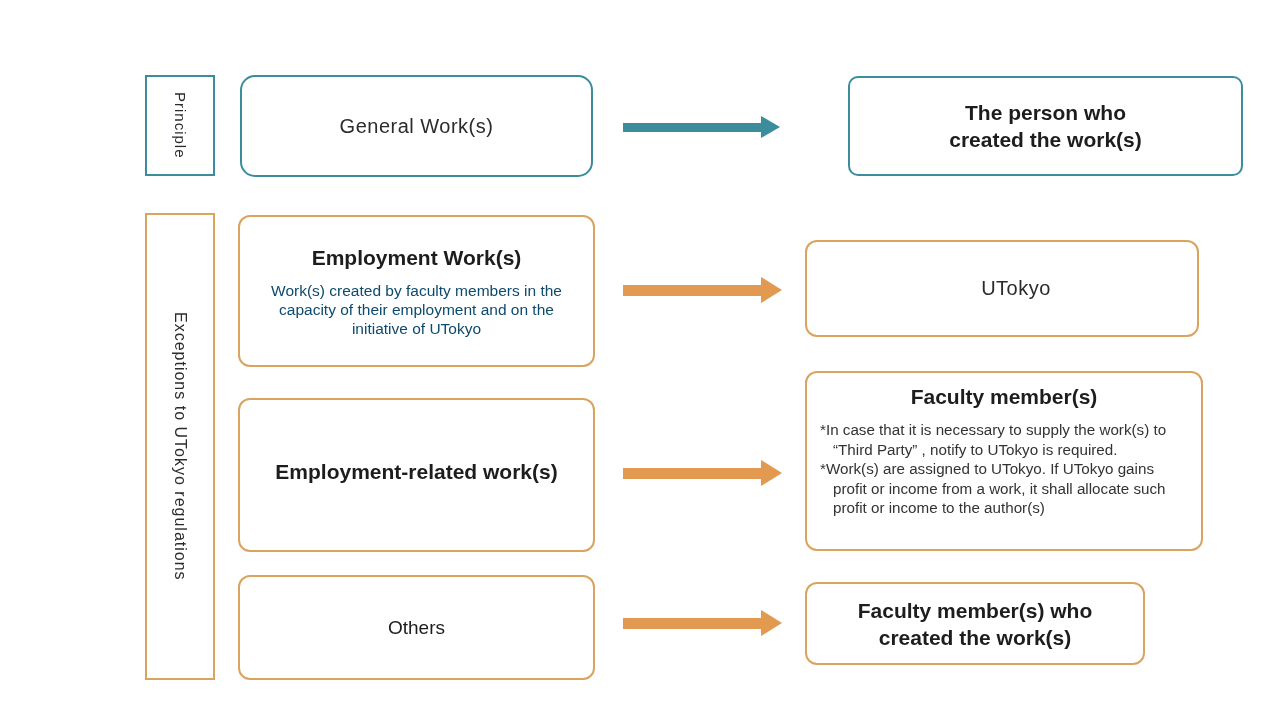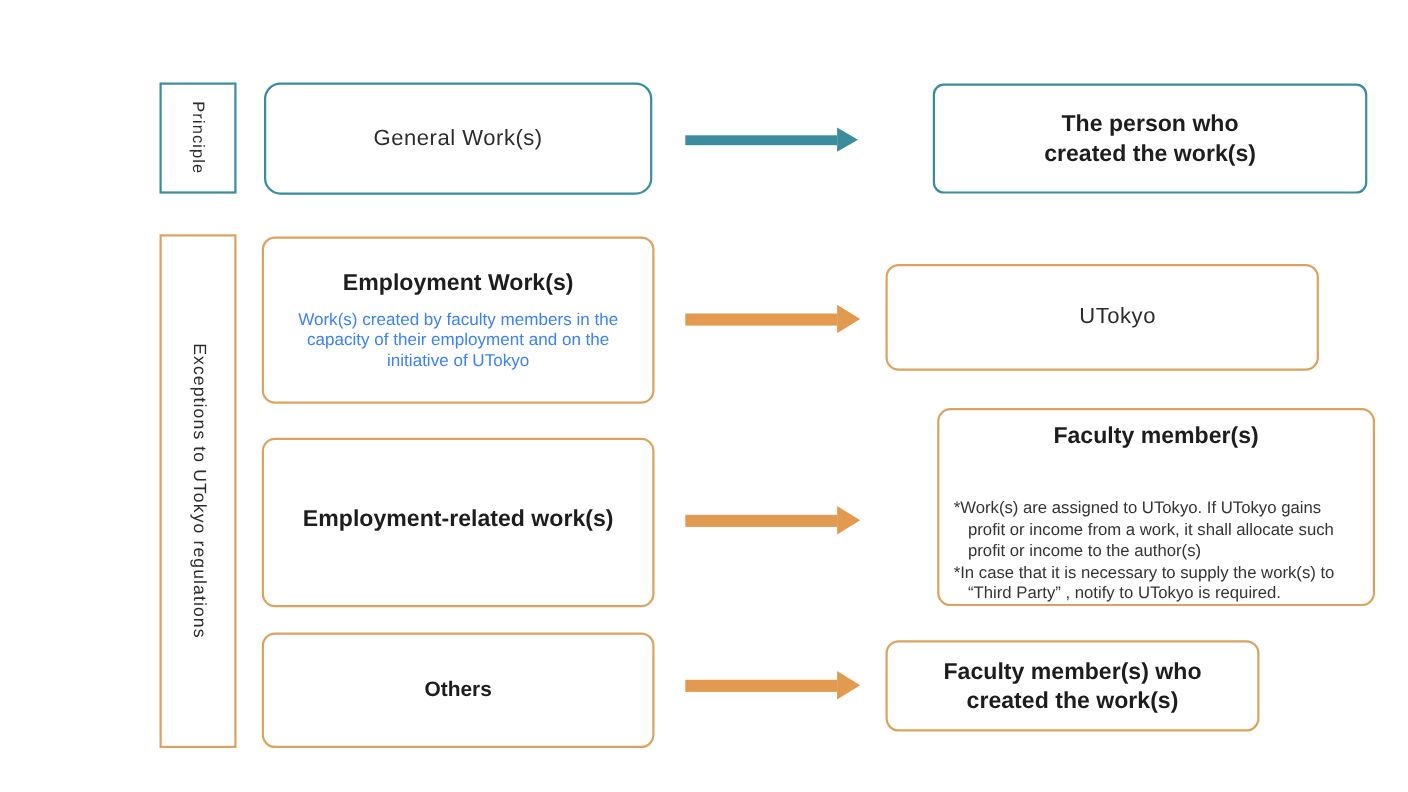--- a/index.html
+++ b/index.html
@@ -40,21 +40,21 @@
     text-orientation: mixed;
     letter-spacing: 1px;
     white-space: nowrap;
     color: #2b2b2b;
   }
   .vlabel.teal-b   { border-color: #3B8C9D; }
   .vlabel.orange-b { border-color: #DBA360; }
 
   .title-lg   { font-size: 21px; font-weight: 700; line-height: 27px; color: #1d1d1d; }
   .title-reg  { font-size: 20px; font-weight: 400; letter-spacing: 0.5px; color: #2b2b2b; }
-  .body-text  { font-size: 15.5px; font-weight: 400; line-height: 19px; color: #3b82f6; }
+  .body-text  { font-size: 15.5px; font-weight: 400; line-height: 19px; color: #0c4a6e; }
 
   .arrow { position: absolute; display: flex; align-items: center; }
   .arrow .shaft { display: block; }
   .arrow .head  { width: 0; height: 0; display: block; }
 
   .arrow-teal .shaft { width: 138px; height: 9px;  background: #3B8C9D; }
   .arrow-teal .head  { border-top: 11px solid transparent; border-bottom: 11px solid transparent; border-left: 19px solid #3B8C9D; }
 
   .arrow-orange .shaft { width: 138px; height: 11px; background: #E29950; }
   .arrow-orange .head  { border-top: 13px solid transparent; border-bottom: 13px solid transparent; border-left: 21px solid #E29950; }
@@ -73,30 +73,30 @@
   #employment-box         { left: 238px; top: 215px; width: 357px; height: 152px; padding: 10px 8px; }
   #employment-box .title-lg { margin-bottom: 10px; }
   #employment-box .body-text { max-width: 318px; }
   #arrow-2           { left: 623px; top: 277px; }
   #utokyo-box        { left: 805px; top: 240px; width: 394px; height: 97px; padding-left: 28px; }
 
   #employment-related-box { left: 238px; top: 398px; width: 357px; height: 154px; padding: 8px 10px; }
   #employment-related-box .title-lg { margin-bottom: 8px; }
   #employment-related-box .body-text { max-width: 330px; }
   #arrow-3           { left: 623px; top: 460px; }
-  #faculty-box       { left: 852px; top: 371px; width: 398px; height: 180px; padding: 10px 13px 8px 13px; justify-content: flex-start; gap: 32px; }
+  #faculty-box       { left: 805px; top: 371px; width: 398px; height: 180px; padding: 10px 13px 8px 13px; justify-content: flex-start; }
   #faculty-box .title-lg { margin-bottom: 10px; }
   .notes { text-align: left; width: 100%; }
   .note-item {
     font-size: 15.2px; line-height: 19.5px; color: #333333;
     padding-left: 13px; text-indent: -13px;
   }
 
   #others-box        { left: 238px; top: 575px; width: 357px; height: 105px; }
-  #others-box .others-title { font-size: 19px; font-weight: 700; color: #1d1d1d; }
+  #others-box .others-title { font-size: 19px; font-weight: 400; color: #1d1d1d; }
   #arrow-4           { left: 623px; top: 610px; }
   #faculty-created-box { left: 805px; top: 582px; width: 340px; height: 83px; }
 </style>
 </head>
 <body>
 
 <div class="stage">
 
   <div class="vlabel teal-b" id="principle-label">
     <span>Principle</span>
@@ -139,22 +139,22 @@
   </div>
 
   <div class="arrow arrow-orange" id="arrow-3">
     <span class="shaft"></span>
     <span class="head"></span>
   </div>
 
   <div class="box orange-border" id="faculty-box">
     <div class="title-lg">Faculty member(s)</div>
     <div class="notes">
+      <p class="note-item">*In case that it is necessary to supply the work(s) to “Third Party” , notify to UTokyo is required.</p>
       <p class="note-item">*Work(s) are assigned to UTokyo. If UTokyo gains profit or income from a work, it shall allocate such profit or income to the author(s)</p>
-      <p class="note-item">*In case that it is necessary to supply the work(s) to “Third Party” , notify to UTokyo is required.</p>
     </div>
   </div>
 
   <div class="box orange-border" id="others-box">
     <span class="others-title">Others</span>
   </div>
 
   <div class="arrow arrow-orange" id="arrow-4">
     <span class="shaft"></span>
     <span class="head"></span>

